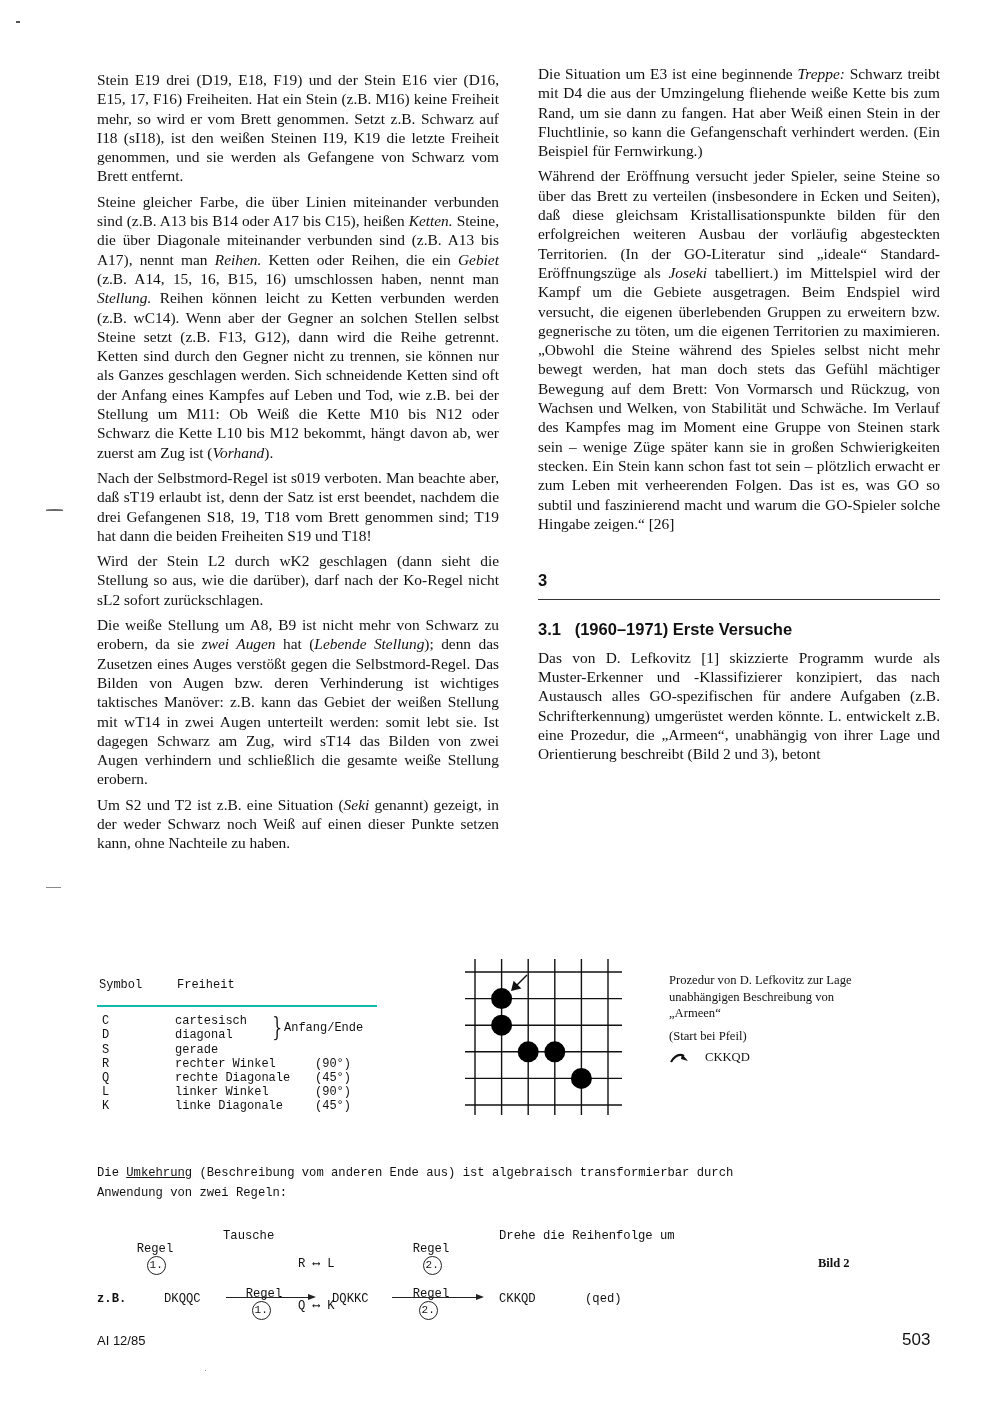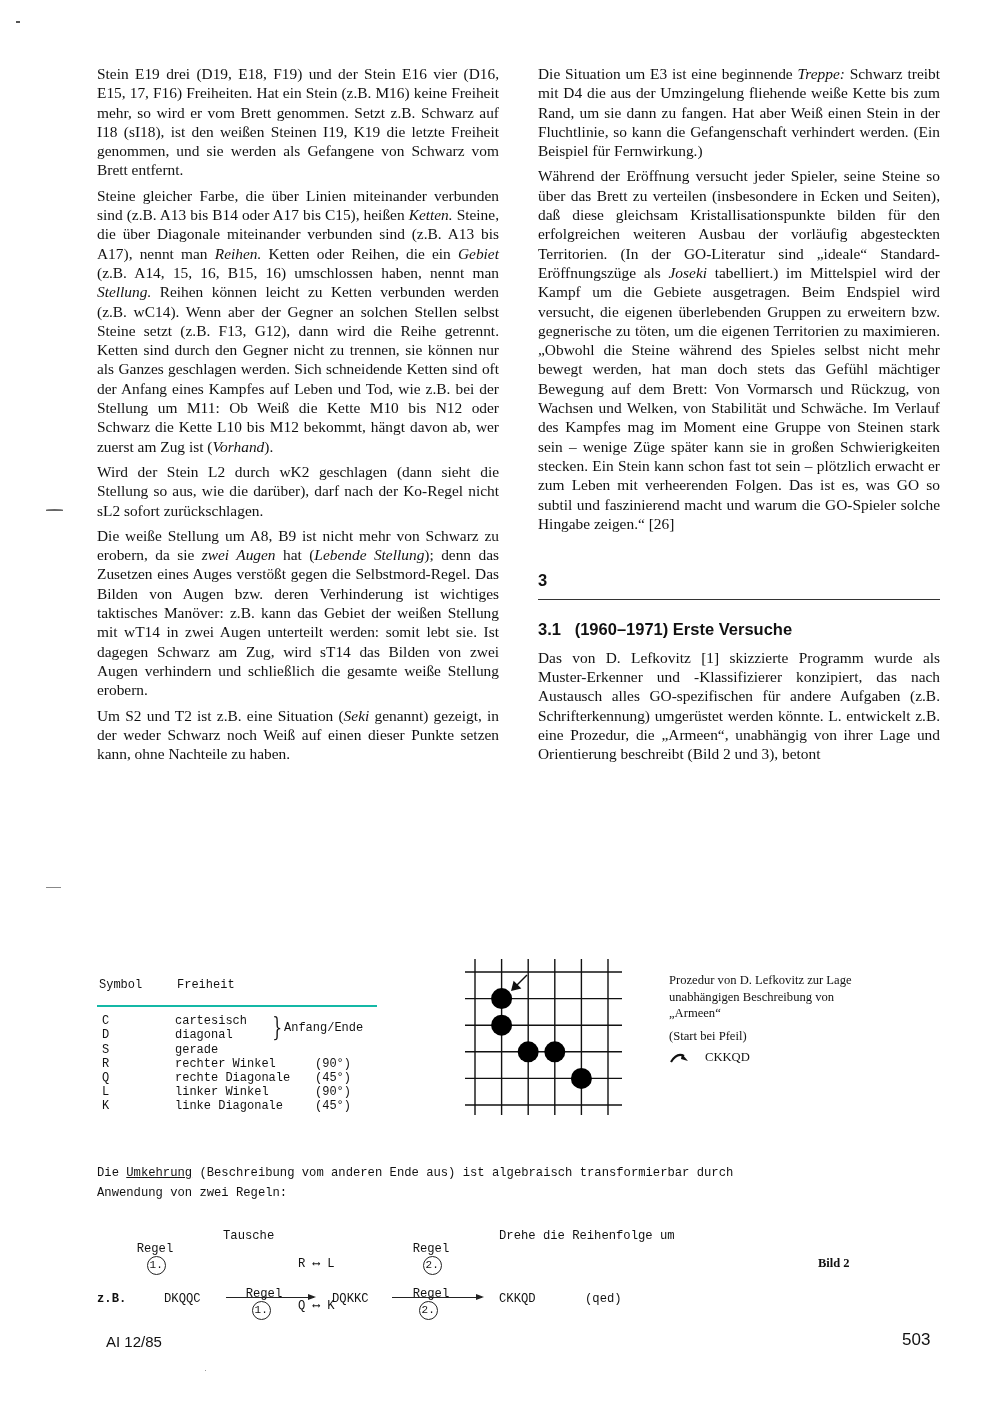--- a/index.html
+++ b/index.html
@@ -3,21 +3,21 @@
 <meta charset="utf-8">
 <style>
   html, body { margin: 0; padding: 0; background: #ffffff; }
   body { width: 999px; height: 1412px; position: relative; overflow: hidden; color: #111; }
   .serif { font-family: "Liberation Serif", "DejaVu Serif", serif; }
   .sans { font-family: "Liberation Sans", "DejaVu Sans", sans-serif; }
   .mono { font-family: "Liberation Mono", "DejaVu Sans Mono", monospace; }
 
   .col { position: absolute; width: 402px; font-size: 15.4px; line-height: 19.3px; text-align: justify; }
   .col p { margin: 0 0 6px 0; hyphens: manual; }
-  #col-left { left: 97px; top: 64px; }
+  #col-left { left: 97px; top: 70px; }
   #col-right { left: 538px; top: 64px; }
 
   .h2 { font-family: "Liberation Sans", "DejaVu Sans", sans-serif; font-weight: bold; font-size: 16.5px; margin: 0; }
   .h-rule { border-top: 1.5px solid #333; }
 
   .abs { position: absolute; }
   .margin-mark { position: absolute; background: #555; height: 2px; }
 
   .fig-table { position: absolute; left: 97px; top: 978px; width: 280px; font-size: 12px; line-height: 14.2px; }
   .fig-table .hdr { display: flex; padding-bottom: 13px; border-bottom: 2px solid #14b8a6; margin-bottom: 7px; }
@@ -40,20 +40,21 @@
 </head>
 <body>
 
 <div class="margin-mark" style="left:16px; top:21px; width:4px;"></div>
 <div class="margin-mark" style="left:46px; top:509px; width:17px; height:1.5px; border-radius:50% 50% 0 0; background:#666;"></div>
 <div class="margin-mark" style="left:46px; top:887px; width:15px; height:1px; background:#888;"></div>
 
 <div id="col-left" class="col serif">
   <p><span>Stein E19 drei (D19, E18, F19) und der Stein E16 vier (D16, E15, 17, F16) Freiheiten. Hat ein Stein (z.B. M16) keine Freiheit mehr, so wird er vom Brett genommen. Setzt z.B. Schwarz auf I18 (sI18), ist den weißen Steinen I19, K19 die letzte Freiheit genommen, und sie werden als Gefangene von Schwarz vom Brett entfernt.</span></p>
   <p><span>Steine gleicher Farbe, die über Linien miteinander verbunden sind (z.B. A13 bis B14 oder A17 bis C15), heißen </span><i>Ketten.</i><span> Steine, die über Diagonale miteinander verbunden sind (z.B. A13 bis A17), nennt man </span><i>Reihen.</i><span> Ketten oder Reihen, die ein </span><i>Gebiet</i><span> (z.B. A14, 15, 16, B15, 16) umschlossen haben, nennt man </span><i>Stellung.</i><span> Reihen können leicht zu Ketten verbunden werden (z.B. wC14). Wenn aber der Gegner an solchen Stellen selbst Steine setzt (z.B. F13, G12), dann wird die Reihe getrennt. Ketten sind durch den Gegner nicht zu trennen, sie können nur als Ganzes geschlagen werden. Sich schneidende Ketten sind oft der Anfang eines Kampfes auf Leben und Tod, wie z.B. bei der Stellung um M11: Ob Weiß die Kette M10 bis N12 oder Schwarz die Kette L10 bis M12 bekommt, hängt davon ab, wer zuerst am Zug ist (</span><i>Vorhand</i><span>).</span></p>
+  <p><span>Nach der Selbstmord-Regel ist s019 verboten. Man beachte aber, daß sT19 erlaubt ist, denn der Satz ist erst beendet, nachdem die drei Gefangenen S18, 19, T18 vom Brett genommen sind; T19 hat dann die beiden Freiheiten S19 und T18!</span></p>
   <p><span>Wird der Stein L2 durch wK2 geschlagen (dann sieht die Stellung so aus, wie die darüber), darf nach der Ko-Regel nicht sL2 sofort zurückschlagen.</span></p>
   <p><span>Die weiße Stellung um A8, B9 ist nicht mehr von Schwarz zu erobern, da sie </span><i>zwei Augen</i><span> hat (</span><i>Lebende Stellung</i><span>); denn das Zusetzen eines Auges verstößt gegen die Selbstmord-Regel. Das Bilden von Augen bzw. deren Verhinderung ist wichtiges taktisches Manöver: z.B. kann das Gebiet der weißen Stellung mit wT14 in zwei Augen unterteilt werden: somit lebt sie. Ist dagegen Schwarz am Zug, wird sT14 das Bilden von zwei Augen verhindern und schließlich die gesamte weiße Stellung erobern.</span></p>
   <p><span>Um S2 und T2 ist z.B. eine Situation (</span><i>Seki</i><span> genannt) gezeigt, in der weder Schwarz noch Weiß auf einen dieser Punkte setzen kann, ohne Nachteile zu haben.</span></p>
 </div>
 
 <div id="col-right" class="col serif">
   <p><span>Die Situation um E3 ist eine beginnende </span><i>Treppe:</i><span> Schwarz treibt mit D4 die aus der Umzingelung fliehende weiße Kette bis zum Rand, um sie dann zu fangen. Hat aber Weiß einen Stein in der Fluchtlinie, so kann die Gefangenschaft verhindert werden. (Ein Beispiel für Fernwirkung.)</span></p>
 
   <p><span>Während der Eröffnung versucht jeder Spieler, seine Steine so über das Brett zu verteilen (insbesondere in Ecken und Seiten), daß diese gleichsam Kristallisationspunkte bilden für den erfolgreichen weiteren Ausbau der vorläufig abgesteckten Territorien. (In der GO-Literatur sind „ideale“ Standard-Eröffnungszüge als </span><i>Joseki</i><span> tabelliert.) im Mittelspiel wird der Kampf um die Gebiete ausgetragen. Beim Endspiel wird versucht, die eigenen überlebenden Gruppen zu erweitern bzw. gegnerische zu töten, um die eigenen Territorien zu maximieren. „Obwohl die Steine während des Spieles selbst nicht mehr bewegt werden, hat man doch stets das Gefühl mächtiger Bewegung auf dem Brett: Von Vormarsch und Rückzug, von Wachsen und Welken, von Stabilität und Schwäche. Im Verlauf des Kampfes mag im Moment eine Gruppe von Steinen stark sein – wenige Züge später kann sie in großen Schwierigkeiten stecken. Ein Stein kann schon fast tot sein – plötzlich erwacht er zum Leben mit verheerenden Folgen. Das ist es, was GO so subtil und faszinierend macht und warum die GO-Spieler solche Hingabe zeigen.“ [26]</span></p>
 
@@ -179,15 +180,15 @@
 <div class="arrow-line" style="left:226px; top:1297px; width:88px;"></div>
 <div class="mono-line mono" style="left:332px; top:1292px;">DQKKC</div>
 <div class="mono-line mono" style="left:398px; top:1273px;">
   <span>Regel</span>
   <span class="circle-num" style="margin-left:6px;">2.</span>
 </div>
 <div class="arrow-line" style="left:392px; top:1297px; width:90px;"></div>
 <div class="mono-line mono" style="left:499px; top:1292px;">CKKQD</div>
 <div class="mono-line mono" style="left:585px; top:1292px;">(qed)</div>
 
-<div class="footer sans" style="left:106px; font-size:15px;">AI 12/85</div>
+<div class="footer sans" style="left:97px; font-size:13px;">AI 12/85</div>
 <div class="footer sans" style="left:902px; top:1330px; font-size:17px;">503</div>
 <div class="abs" style="left:205px; top:1370px; width:1px; height:1px; background:#999;"></div>
 
 </body></html>

